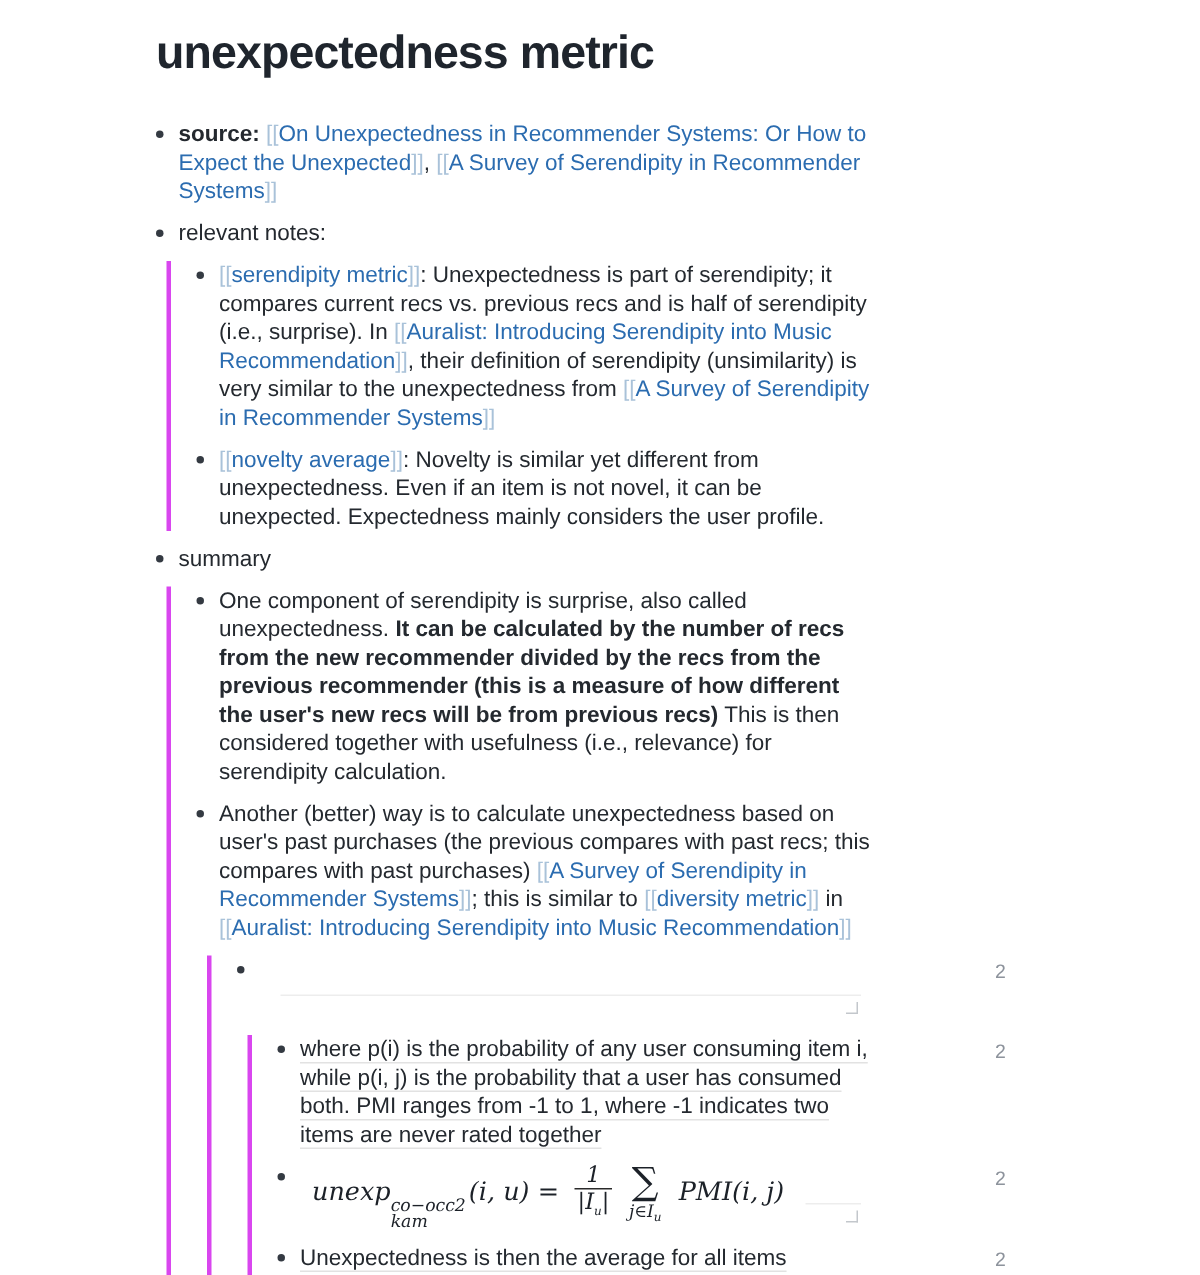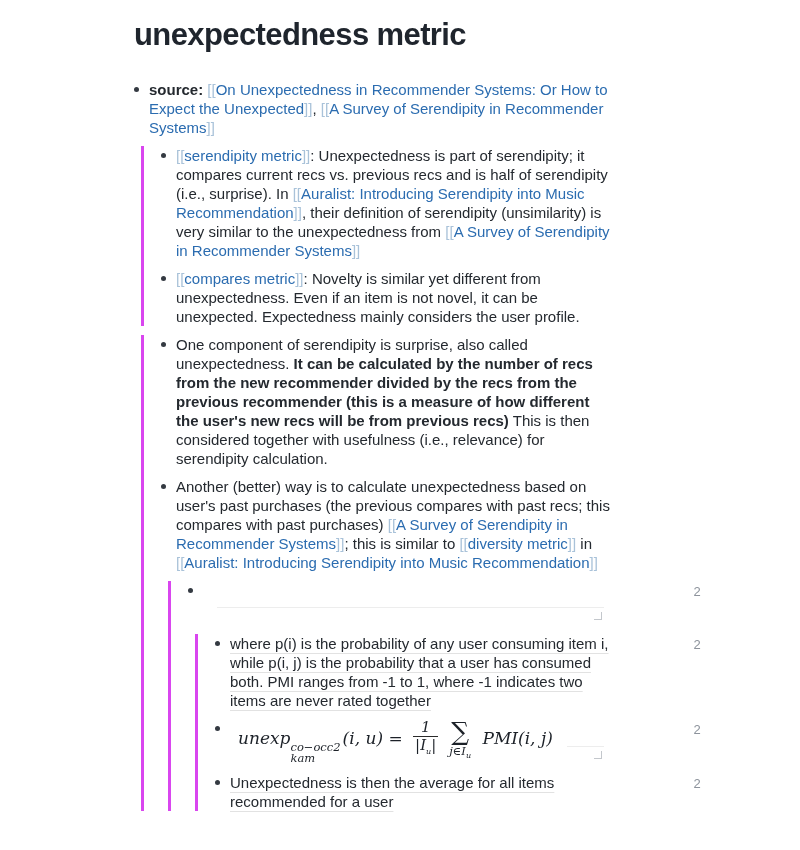--- a/index.html
+++ b/index.html
@@ -1,20 +1,20 @@
 <!DOCTYPE html>
 <html><head>
 <meta charset="utf-8">
 <style>
   html,body { margin:0; padding:0; background:#ffffff; }
   .page {
     position:relative; width:722px; height:850px; box-sizing:border-box;
     padding:2px 140px 0 104px; overflow:hidden; background:#ffffff;
     font-family:"Liberation Sans","DejaVu Sans",sans-serif;
-    font-size:15px; line-height:19px; color:#24292f;margin-left:30px;
+    font-size:15px; line-height:19px; color:#24292f;
   }
   h1.title {
     margin:14px 0 26px 0; font-size:31px; line-height:38px;
     font-weight:700; letter-spacing:-0.6px; color:#1f252d;
   }
   .outline { position:relative; }
   .node { margin-bottom:9px; }
   .row { position:relative; display:flex; }
   .bullet { flex:0 0 15px; padding-top:7px; cursor:pointer; }
   .bullet::before { content:''; display:block; width:5px; height:5px; border-radius:50%; background:#343a42; }
@@ -60,36 +60,44 @@
 <div class="page">
   <h1 class="title">unexpectedness metric</h1>
   <div class="outline" id="outline">
       <div class="node">
         <div class="row">
           <span class="bullet"></span>
           <div class="content"><span class="s-bold">source: </span><span class="s-bracket">[[</span><span class="s-link">On Unexpectedness in Recommender Systems: Or How to Expect the Unexpected</span><span class="s-bracket">]]</span><span class="s-text">, </span><span class="s-bracket">[[</span><span class="s-link">A Survey of Serendipity in Recommender Systems</span><span class="s-bracket">]]</span></div>
         </div>
       </div>
       <div class="node">
+        <div class="row">
+          <span class="bullet"></span>
+          <div class="content"><span class="s-text">relevant notes:</span></div>
+        </div>
         <div class="children">
           <div class="node">
             <div class="row">
               <span class="bullet"></span>
               <div class="content"><span class="s-bracket">[[</span><span class="s-link">serendipity metric</span><span class="s-bracket">]]</span><span class="s-text">: Unexpectedness is part of serendipity; it compares current recs vs. previous recs and is half of serendipity (i.e., surprise). In </span><span class="s-bracket">[[</span><span class="s-link">Auralist: Introducing Serendipity into Music Recommendation</span><span class="s-bracket">]]</span><span class="s-text">, their definition of serendipity (unsimilarity) is very similar to the unexpectedness from </span><span class="s-bracket">[[</span><span class="s-link">A Survey of Serendipity in Recommender Systems</span><span class="s-bracket">]]</span></div>
             </div>
           </div>
           <div class="node">
             <div class="row">
               <span class="bullet"></span>
-              <div class="content"><span class="s-bracket">[[</span><span class="s-link">compares metric</span><span class="s-bracket">]]</span><span class="s-text">: Novelty is similar yet different from unexpectedness. Even if an item is not novel, it can be unexpected. Expectedness mainly considers the user profile.</span></div>
+              <div class="content"><span class="s-bracket">[[</span><span class="s-link">novelty average</span><span class="s-bracket">]]</span><span class="s-text">: Novelty is similar yet different from unexpectedness. Even if an item is not novel, it can be unexpected. Expectedness mainly considers the user profile.</span></div>
             </div>
           </div>
         </div>
       </div>
       <div class="node">
+        <div class="row">
+          <span class="bullet"></span>
+          <div class="content"><span class="s-text">summary</span></div>
+        </div>
         <div class="children">
           <div class="node">
             <div class="row">
               <span class="bullet"></span>
               <div class="content"><span class="s-text">One component of serendipity is surprise, also called unexpectedness. </span><span class="s-bold">It can be calculated by the number of recs from the new recommender divided by the recs from the previous recommender (this is a measure of how different the user's new recs will be from previous recs)</span><span class="s-text"> This is then considered together with usefulness (i.e., relevance) for serendipity calculation.</span></div>
             </div>
           </div>
           <div class="node">
             <div class="row">
               <span class="bullet"></span>

